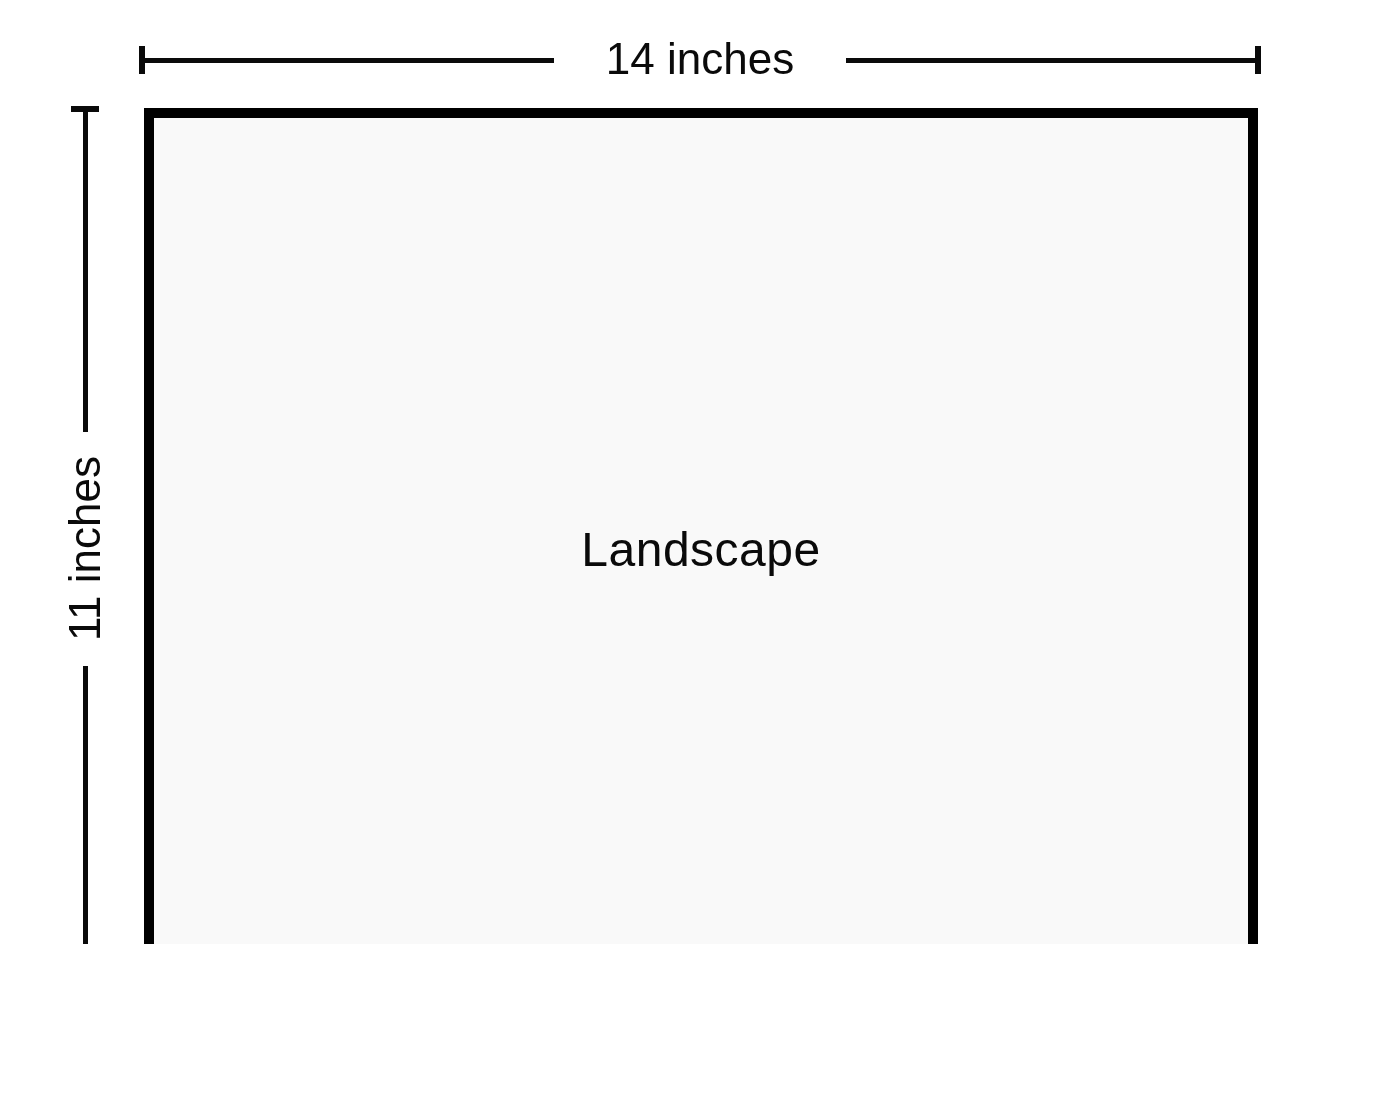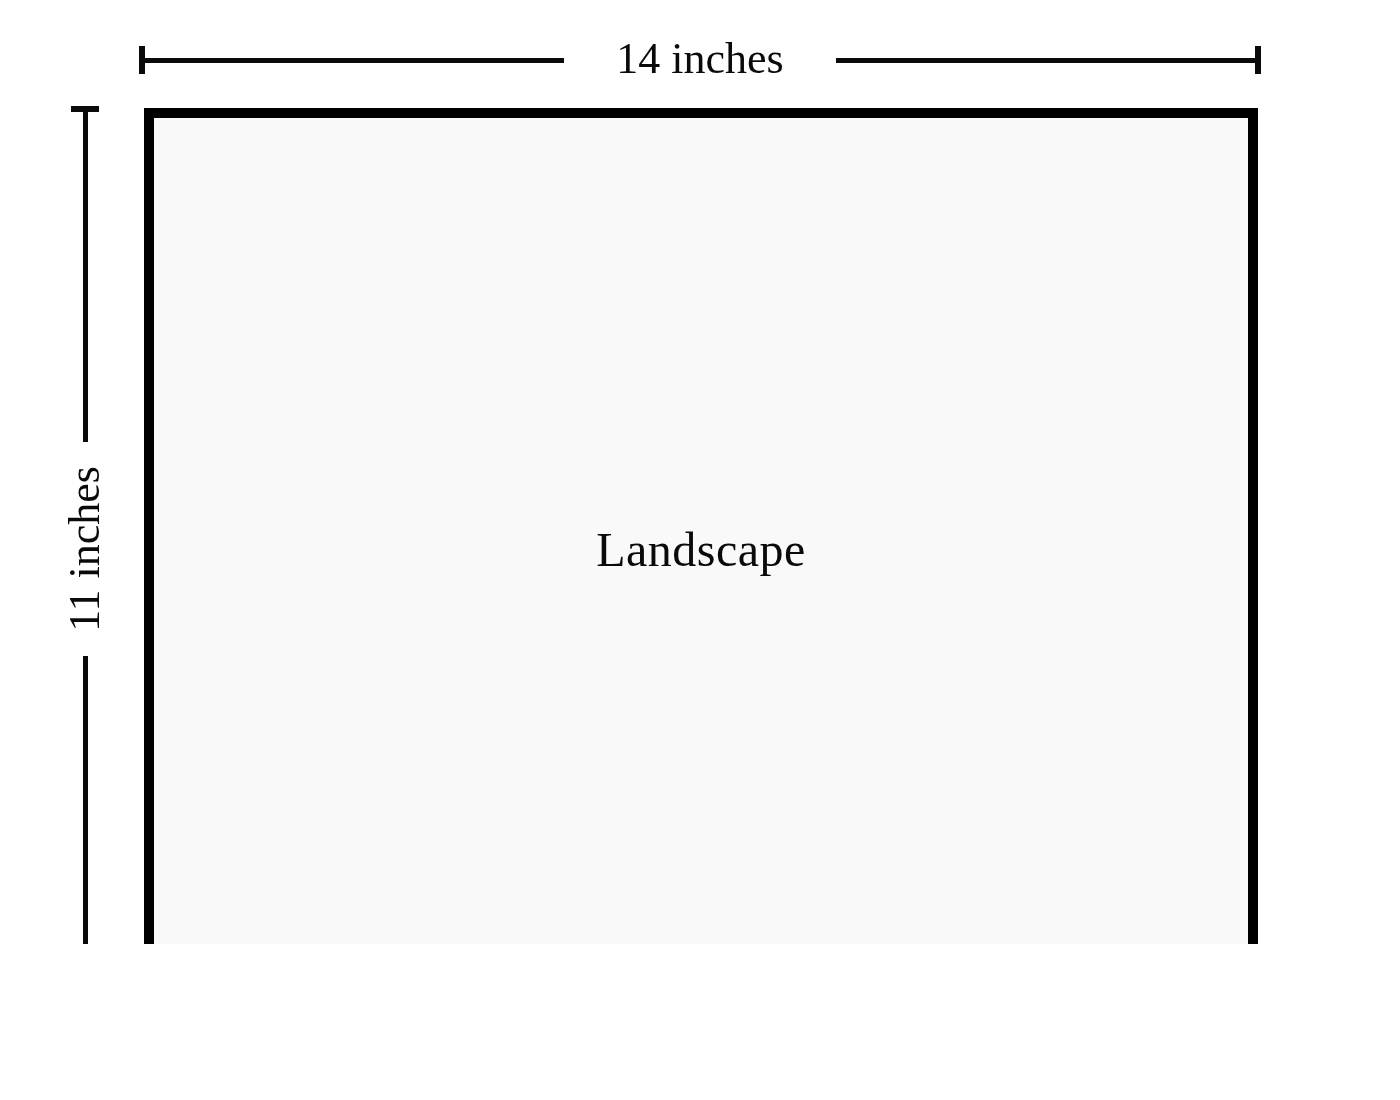--- a/index.html
+++ b/index.html
@@ -9,21 +9,21 @@
     --c-text: #0a0a0a;
     --c-bg: #ffffff;
   }
   * { margin: 0; padding: 0; box-sizing: border-box; }
   html, body { width: 1400px; height: 1100px; background: var(--c-bg); }
   .canvas {
     position: relative;
     width: 1400px;
     height: 944px;
     background: var(--c-bg);
-    font-family: Liberation Serif, serif;
+    font-family: Liberation Sans, sans-serif;
     color: var(--c-text);
     overflow: hidden;
   }
 
   
   .shape-rect {
     position: absolute;
     left: 144px;
     top: 108px;
     width: 1114px;

